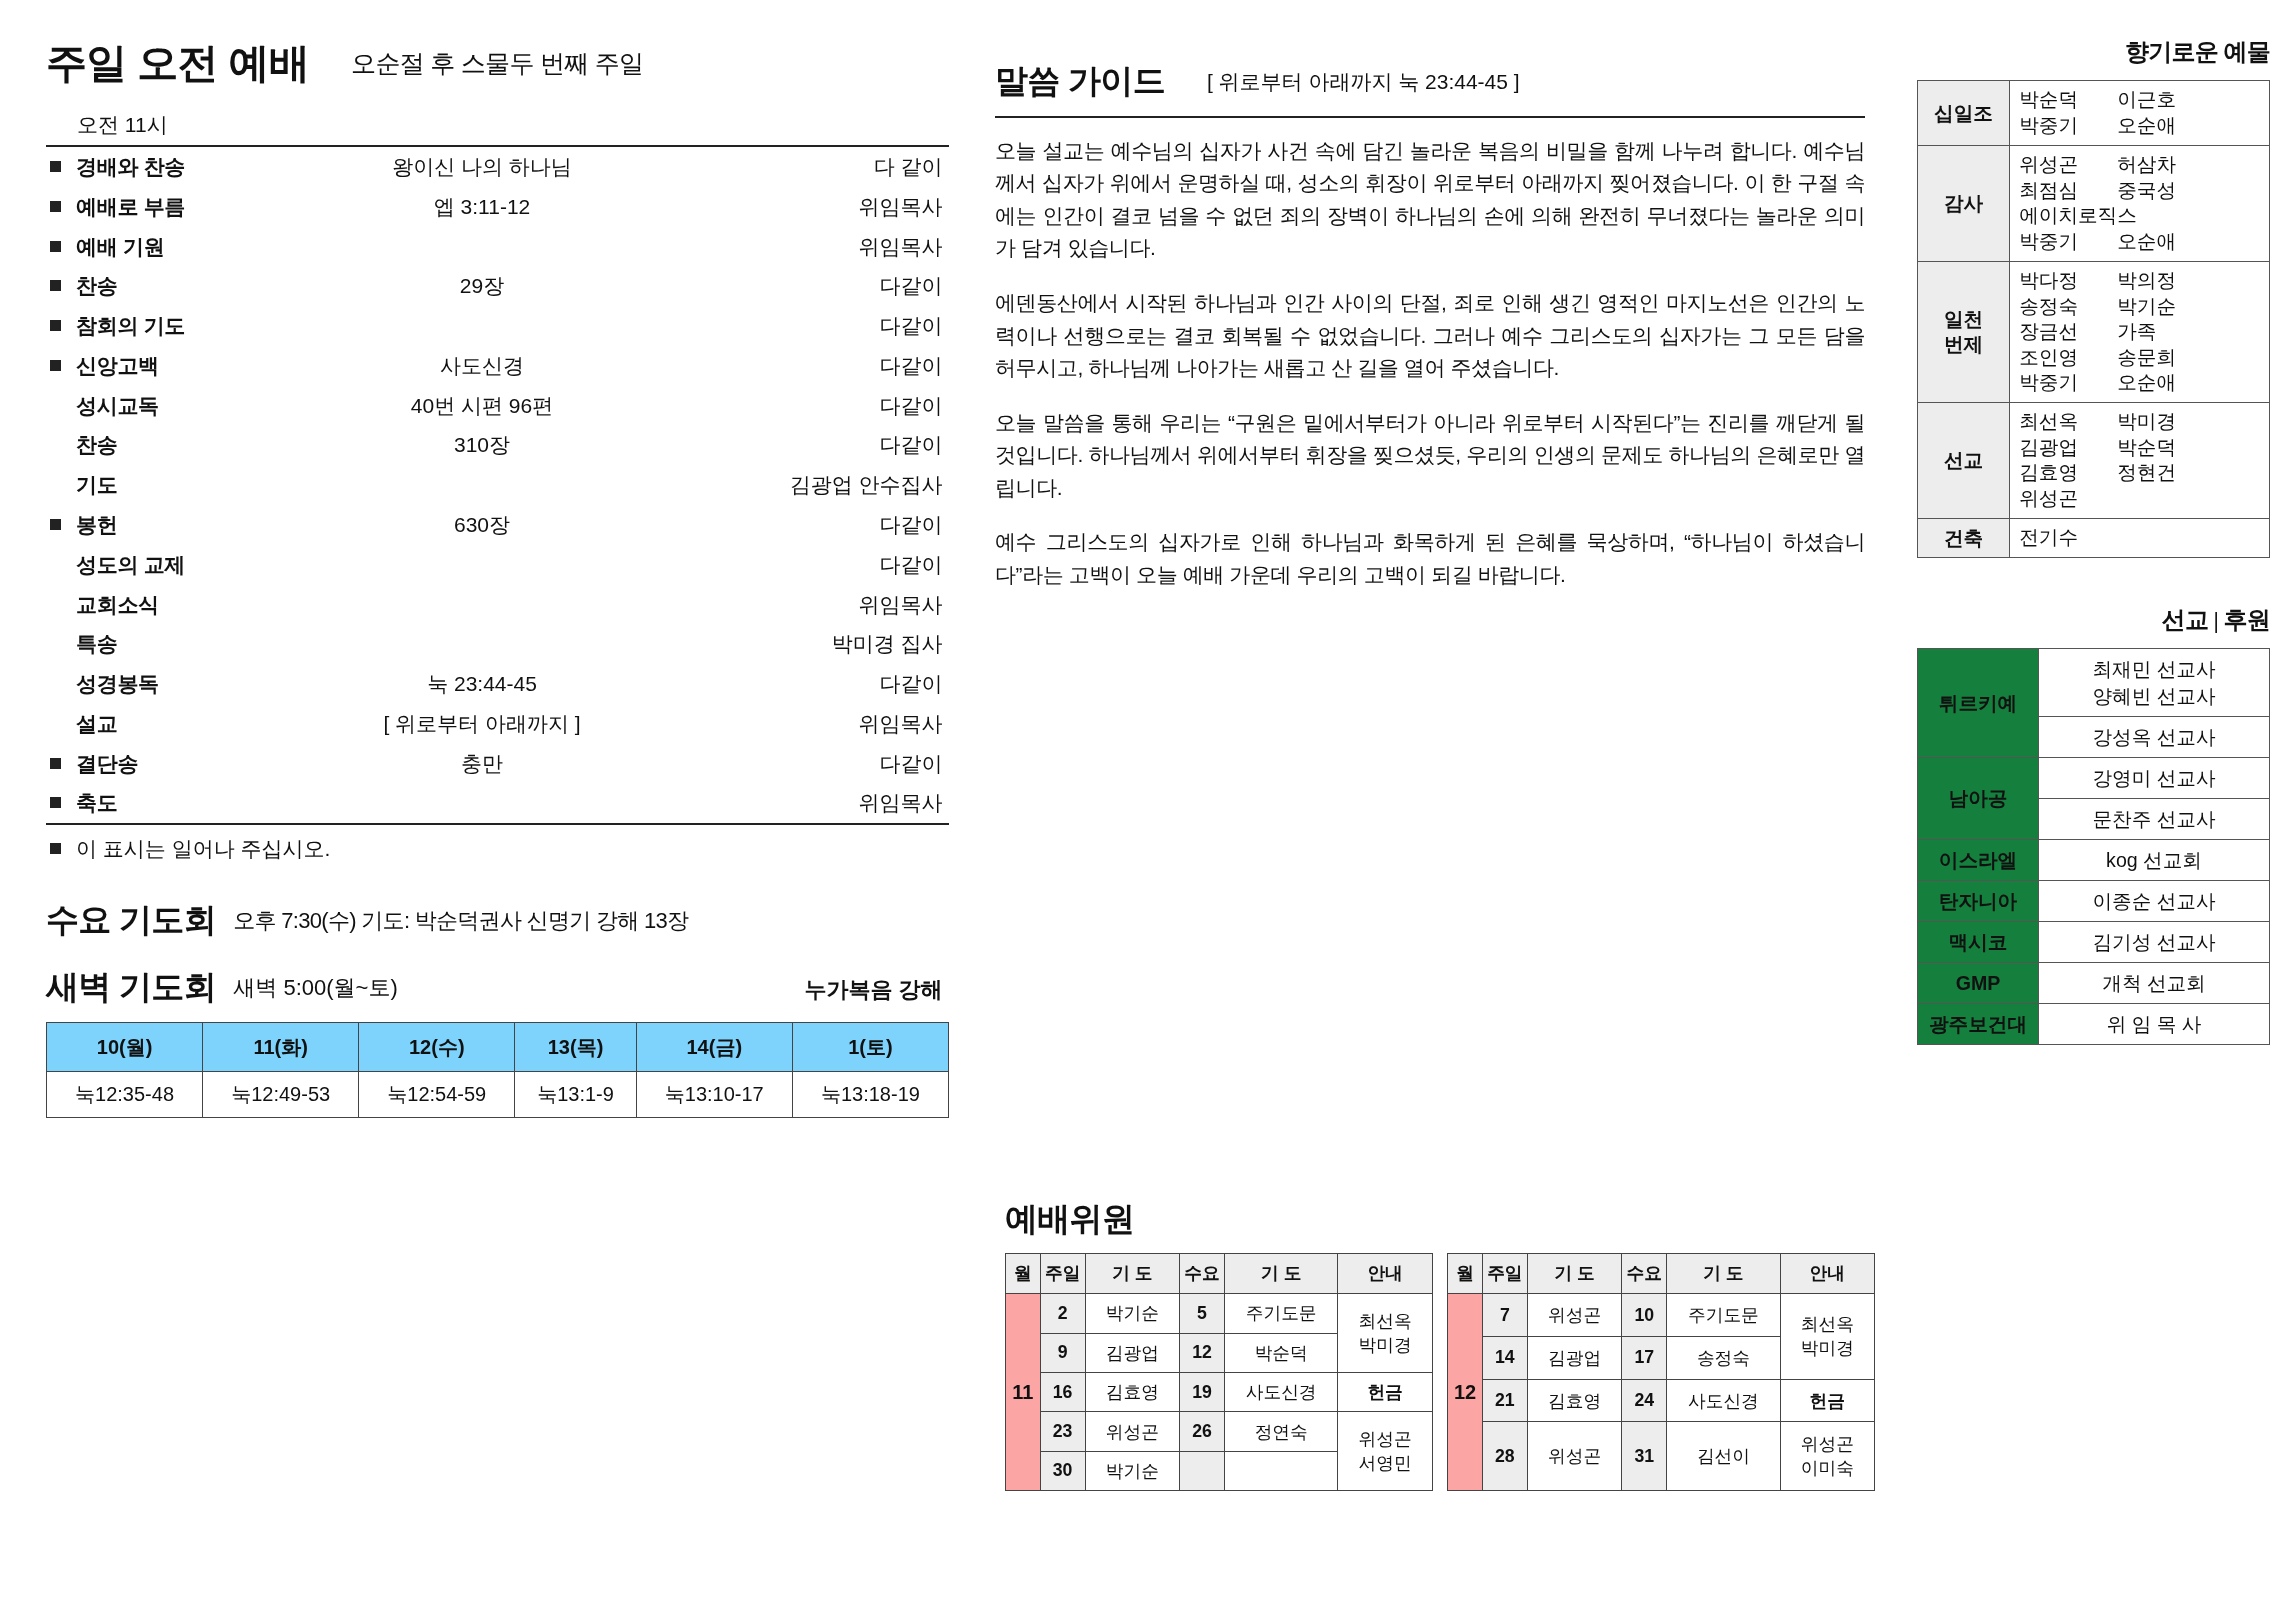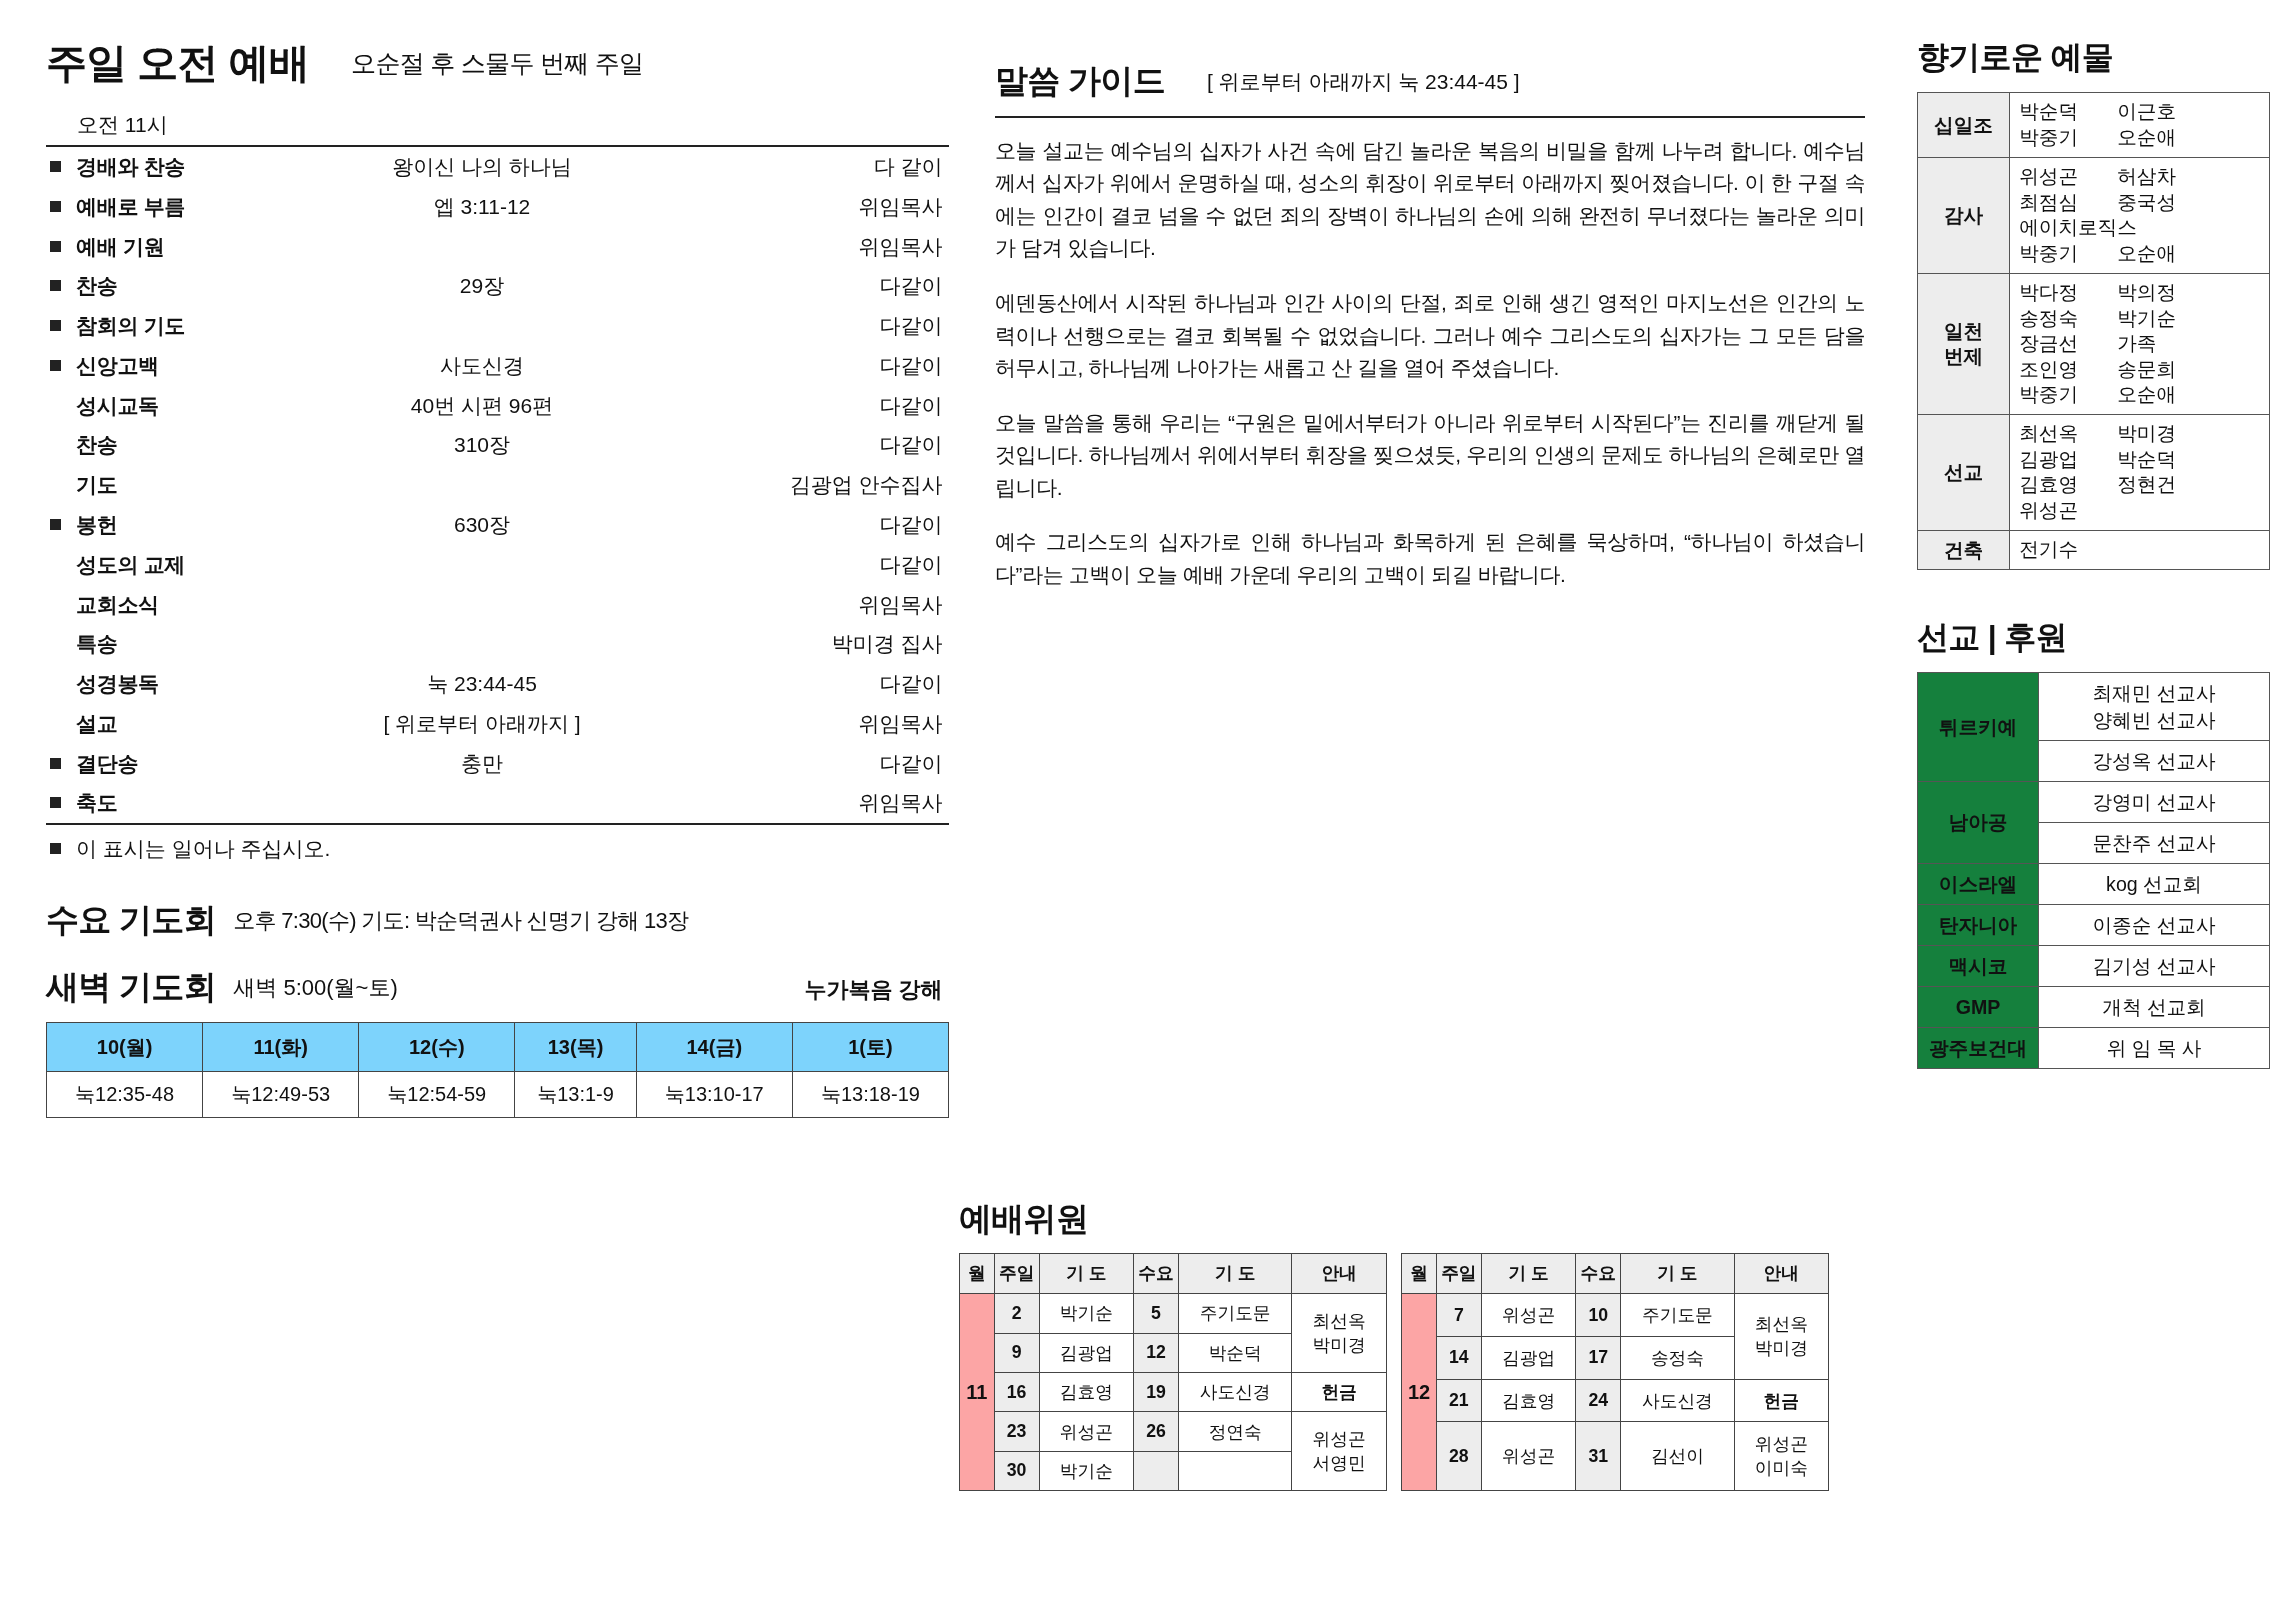--- a/index.html
+++ b/index.html
@@ -21,21 +21,21 @@
   .col-left {
     position: absolute; left: 46px; top: 36px; width: 903px;
   }
   .col-mid {
     position: absolute; left: 995px; top: 59px; width: 870px;
   }
   .col-right {
     position: absolute; left: 1917px; top: 36px; width: 353px;
   }
   .col-bottom-mid {
-    position: absolute; left: 959px; top: 1197px; width: 870px;
+    position: absolute; left: 1005px; top: 1197px; width: 870px;
   }
 
   
   h1.big {
     font-size: 41px;
     font-weight: bold;
     margin: 0;
     letter-spacing: -0.7px;
     display: inline-block;
     vertical-align: middle;
@@ -119,22 +119,23 @@
     font-size: 21px; display:inline-block; margin-left: 39px; vertical-align: middle;
   }
   .mid-rule { border: 0; border-top: 2px solid #222; margin: 11.8px 0 17px 0; }
   .mid-body p {
     font-size: 21px; line-height: 1.55; margin: 0 0 22px 0;
     text-align: justify; letter-spacing: -0.4px;
   }
 
   
   .right-title {
-    font-size: 32px; font-weight: bold; text-align: left; letter-spacing: -0.7px;
+    font-size: 24px; font-weight: bold; text-align: right; letter-spacing: -0.7px;
     margin: 0 0 11.8px 0;
+    font-family: Liberation Serif, serif;
   }
   table.box {
     width: 100%; border-collapse: collapse; border: 1.3px solid #555;
   }
   table.box td {
     border: 1.3px solid #555; font-size: 19.6px; padding: 6.5px 3.9px; vertical-align: middle;
   }
   table.box td.lab {
     width: 92px; text-align: center; background: #ededed; font-weight: bold;
     line-height: 1.25;

